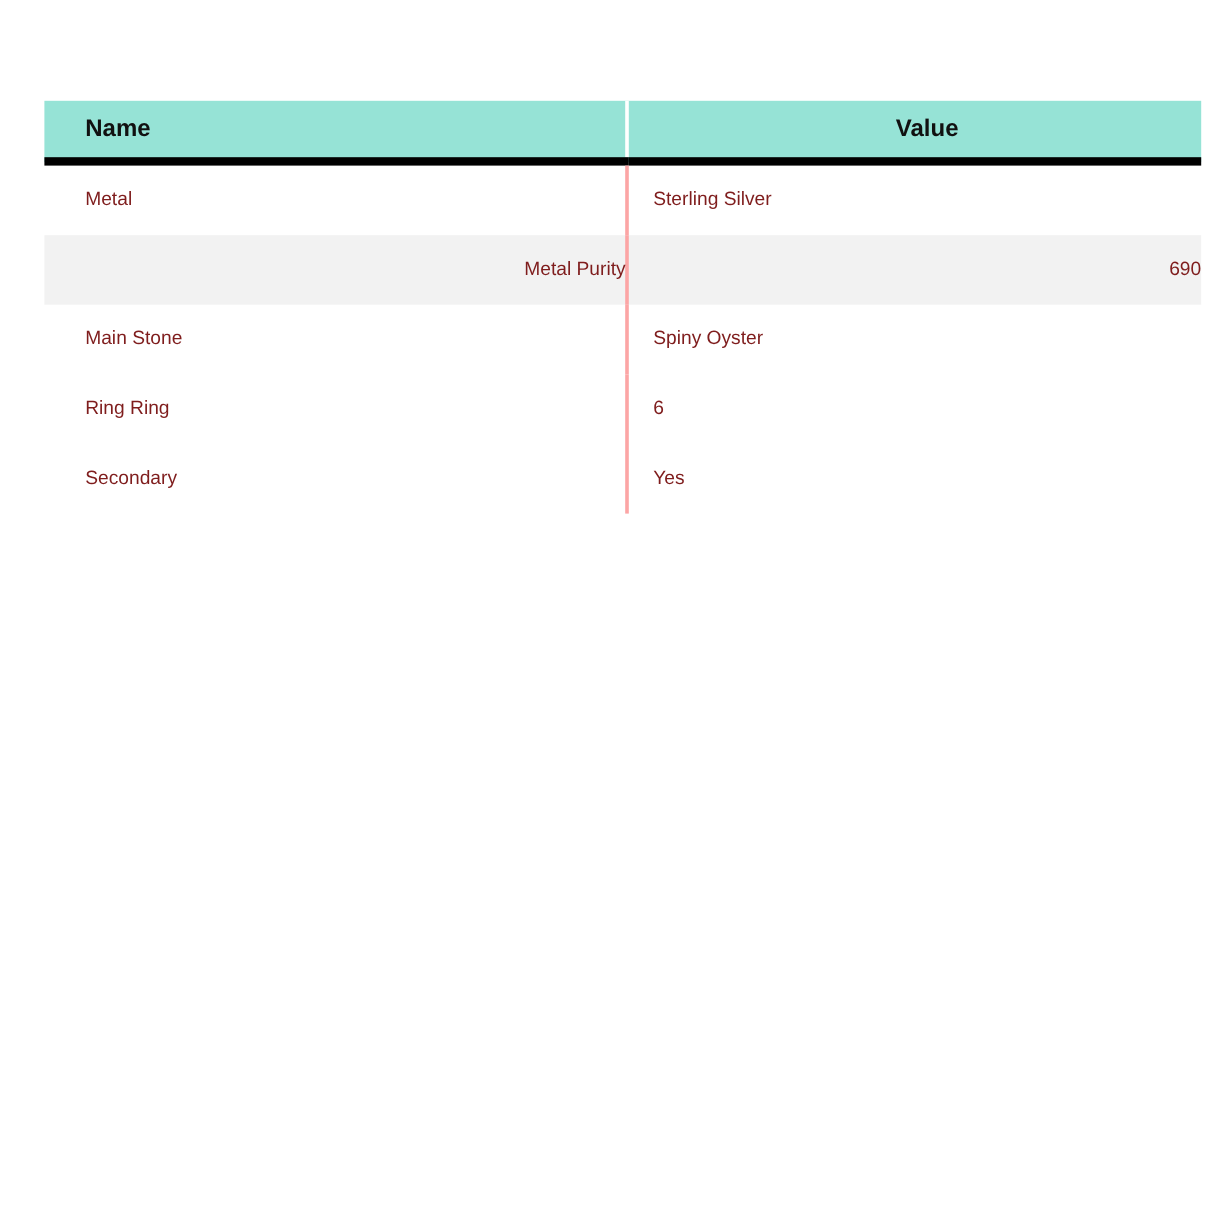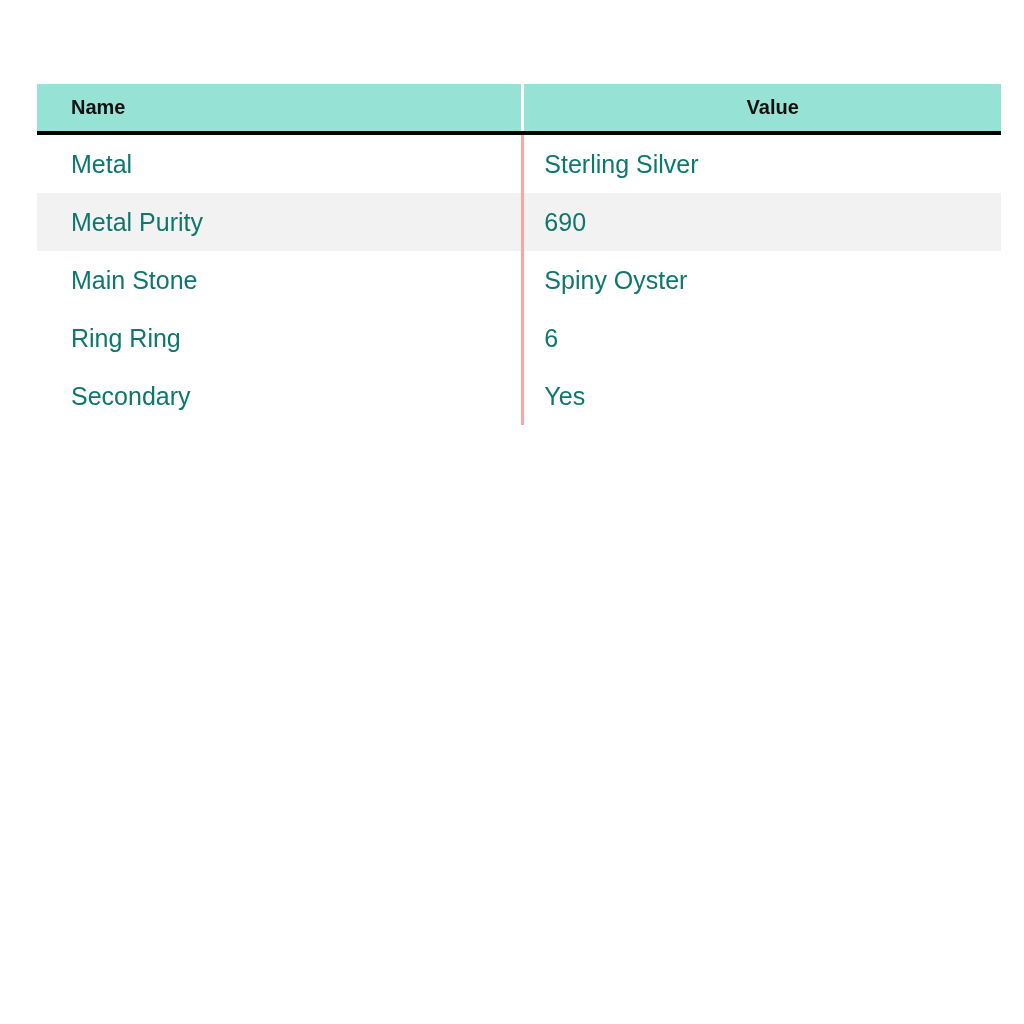--- a/index.html
+++ b/index.html
@@ -24,50 +24,51 @@
     top: 84px;
     width: 964px;
     border-collapse: collapse;
     table-layout: fixed;
   }
   table.spec-table col.col-name  { width: 50.4%; }
   table.spec-table col.col-value { width: 49.6%; }
 
   table.spec-table th {
     background: #96e3d6;
-    border-bottom: 4px solid #000000;
+    border-bottom: 7px solid #000000;
     height: 47px;
     text-align: left;
     vertical-align: middle;
     font-size: 20px;
     font-weight: 700;
     color: #111111;
     padding: 0 0 0 34px;
   }
   table.spec-table th.value-col {
     border-left: 3px solid #ffffff;
     padding-left: 20px;
     text-align: center;
   }
 
   table.spec-table td {
     height: 58px;
     vertical-align: middle;
-    font-size: 25px;
+    font-size: 16px;
     font-weight: 400;
-    color: #0f766e;
+    color: #7f1d1d;
     padding: 0 0 0 34px;
     background: #ffffff;
   }
   table.spec-table td.value-col {
     border-left: 3px solid #fca5a5;
     padding-left: 20px;
   }
   table.spec-table tr.stripe td {
     background: #f2f2f2;
+    text-align: right;
   }
 </style>
 </head>
 <body>
 
 <div class="page">
   <table class="spec-table">
     <colgroup>
       <col class="col-name">
       <col class="col-value">

